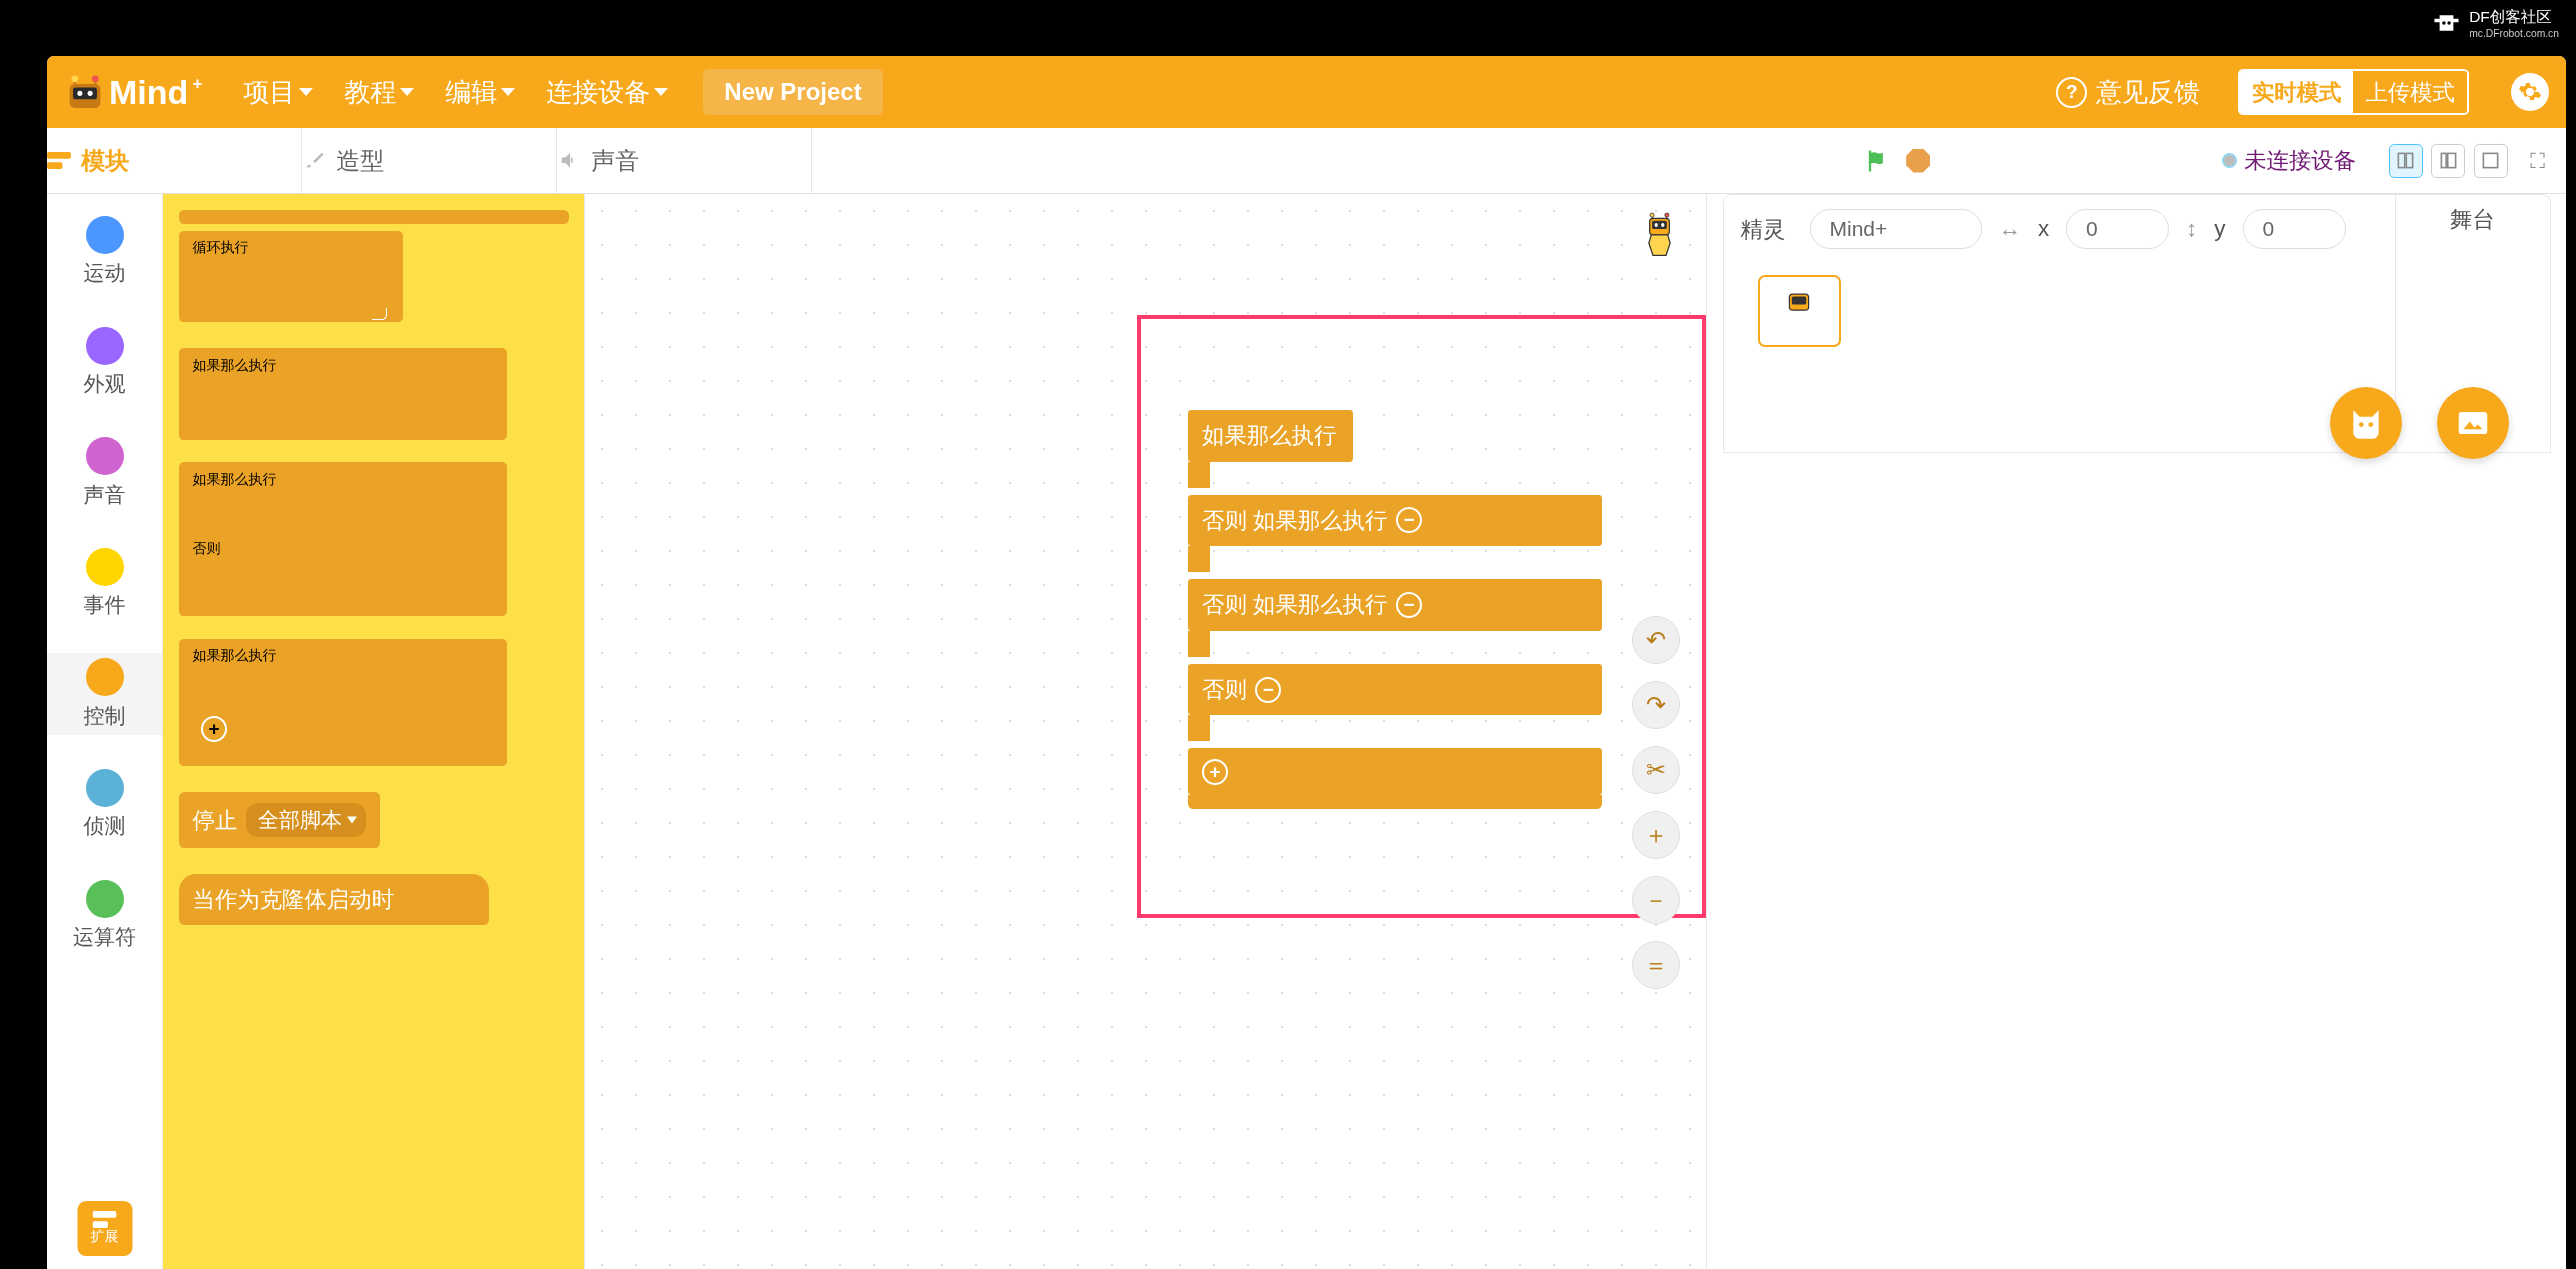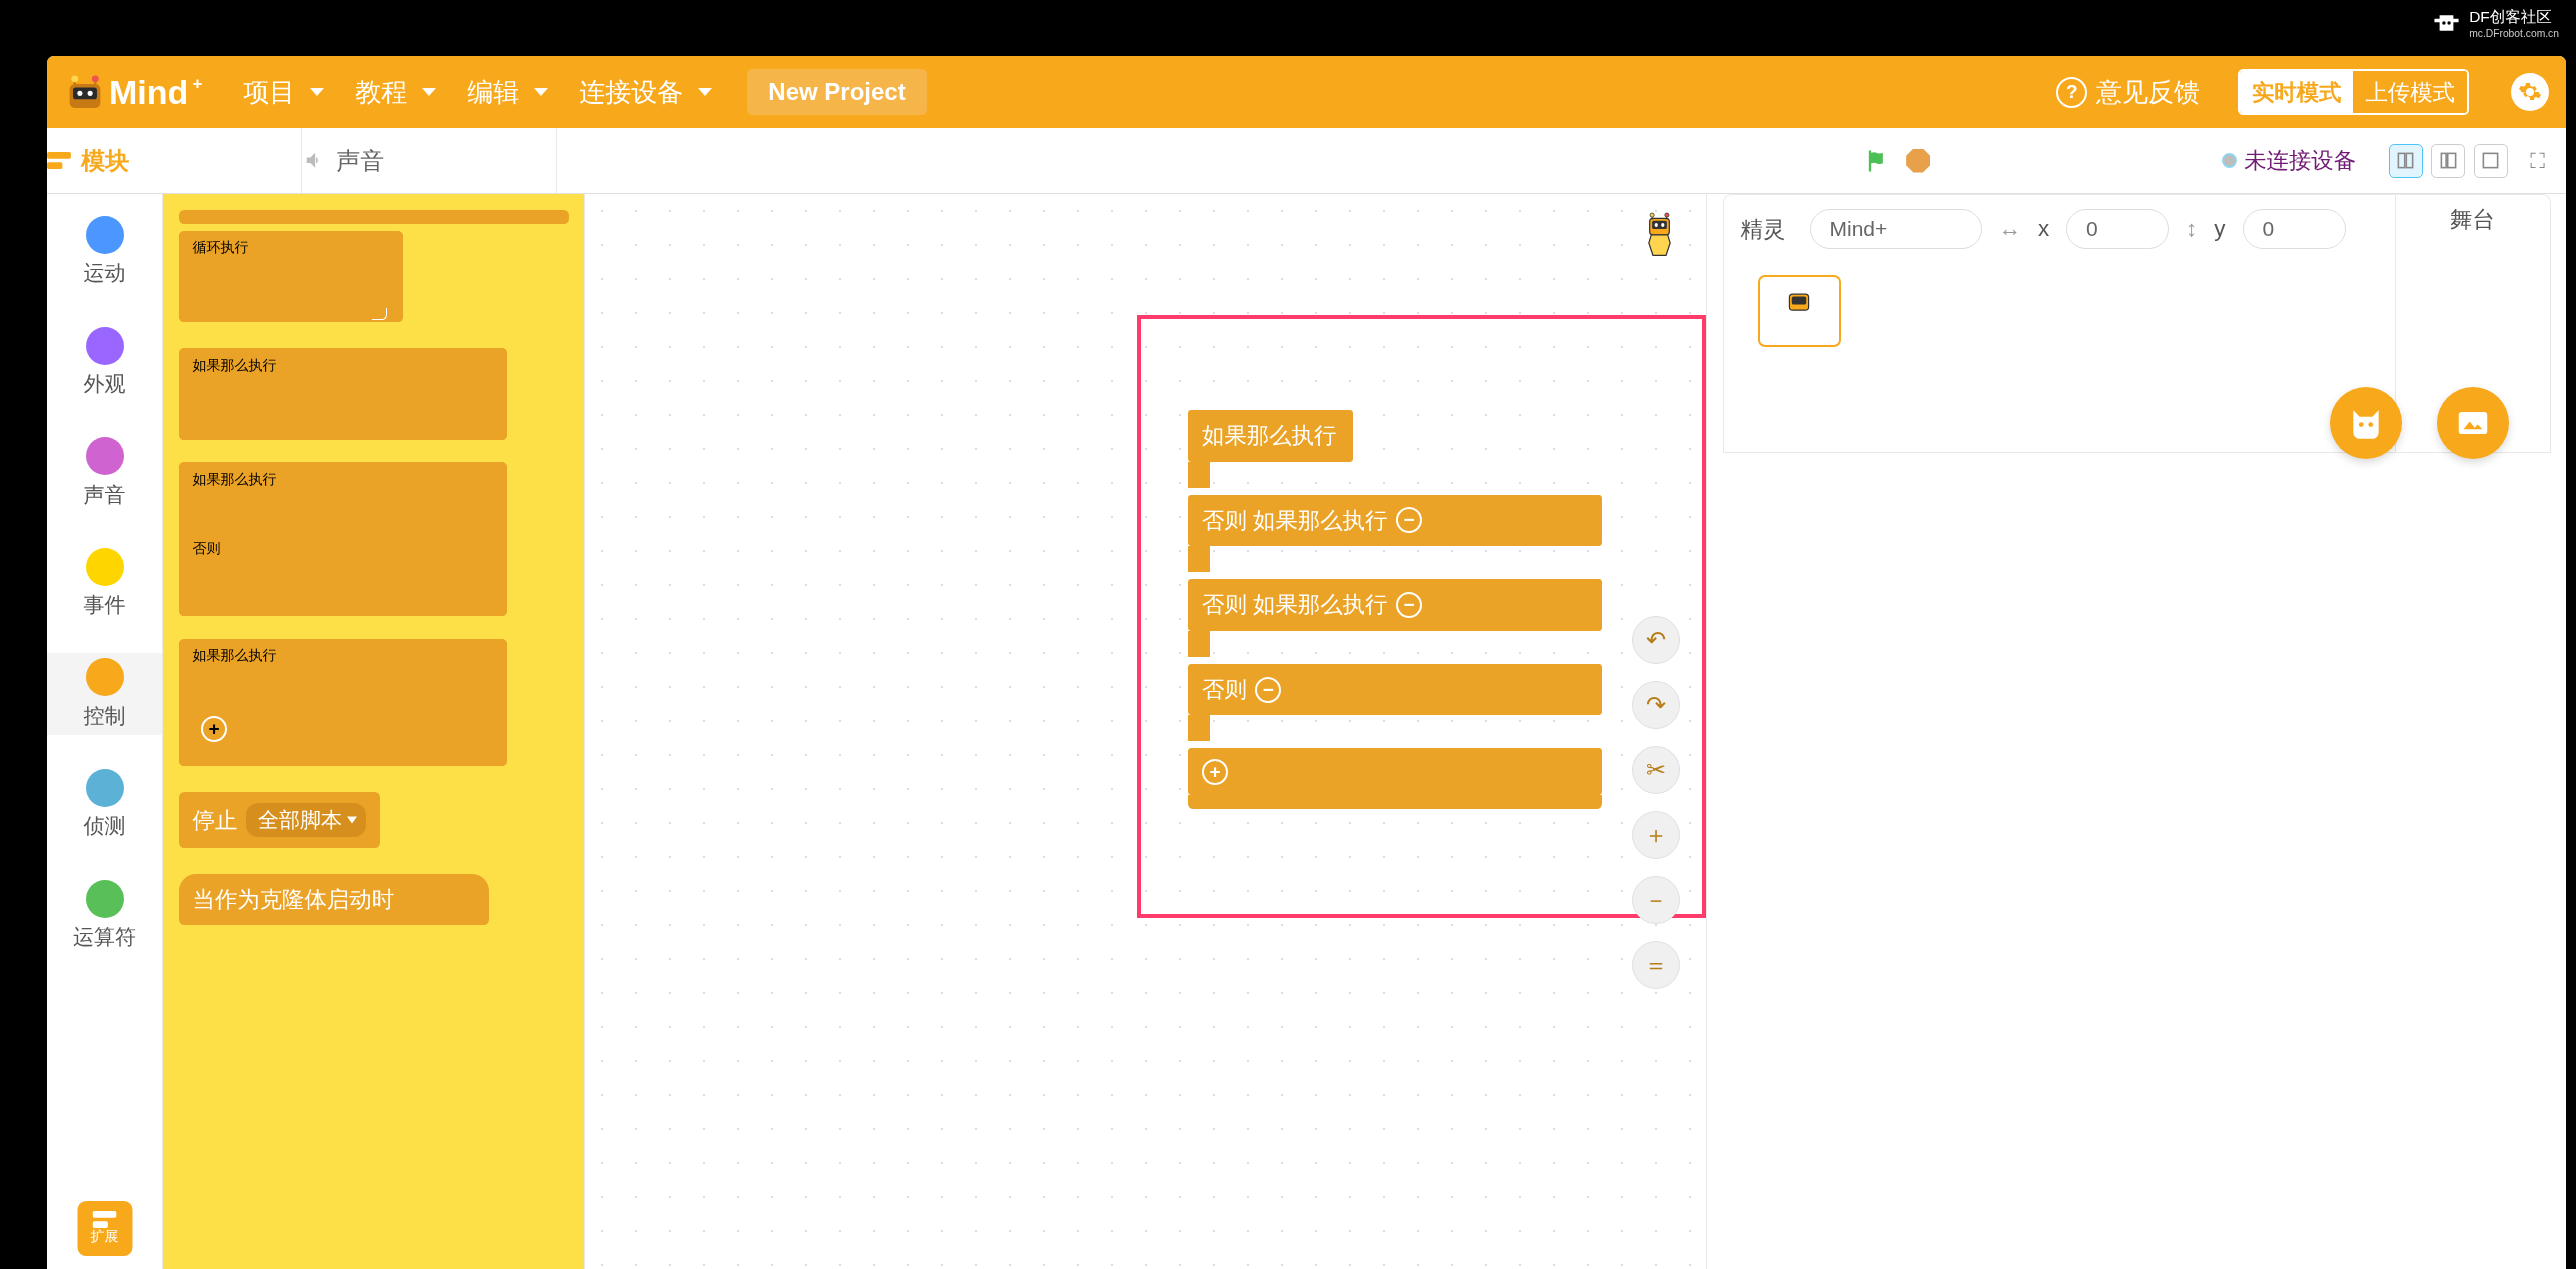--- a/index.html
+++ b/index.html
@@ -16,21 +16,21 @@
 
     
     .header {
       height: 72px; background: #f7a81b;
       display: flex; align-items: center; padding: 0 17px 0 14px; gap: 21px; color: #fff;
     }
     .logo-badge { display:flex; align-items:center; gap:0; }
     .logo-text { font-size: 34px; font-weight: 700; color: #fff; position: relative; }
     .logo-text sup { font-size: 17px; position: absolute; top: 1.7px; right: -14px; }
     .menu { display:flex; gap: 31px; margin-left: 34px; }
-    .menu-item { color:#fff; font-size: 26px; display:flex; align-items:center; gap: 15px; cursor:pointer; }
+    .menu-item { color:#fff; font-size: 26px; display:flex; align-items:center; gap: 4px; cursor:pointer; }
     .chev { width:0;height:0;border-left:7px solid transparent;border-right:7px solid transparent;border-top:8.6px solid #fff; }
     .proj-name {
       margin-left: 14px; background: #f6b549; color:#fff; font-size: 24px; font-weight:700;
       padding: 8.6px 21px; border-radius: 5.2px;
     }
     .hdr-spacer { flex:1; }
     .feedback { display:flex; align-items:center; gap:8.6px; font-size: 26px; cursor:pointer; }
     .feedback-icon {
       width:31px;height:31px;border:2.6px solid #fff;border-radius:50%;
       display:flex;align-items:center;justify-content:center;font-size:19px;font-weight:700;
@@ -272,20 +272,28 @@
         <svg width="24" height="17" viewBox="0 0 28 20">
             <rect width="28" height="8" rx="2" fill="#f7a81b"></rect>
             <rect y="12" width="18" height="8" rx="2" fill="#f7a81b"></rect>
           </svg>
       </span>
       <span>模块</span>
     </div>
     <div class="tab">
       <span class="tab-icon">
         <svg width="22.4" height="22.4" viewBox="0 0 24 24" fill="#bbb">
+            <path d="M7 17c-2 0-3 2-3 3 1 0 4 0 5-2l-2-1zm13-13l-9 9 2 2 9-9-2-2z"></path>
+          </svg>
+      </span>
+      <span>造型</span>
+    </div>
+    <div class="tab">
+      <span class="tab-icon">
+        <svg width="22.4" height="22.4" viewBox="0 0 24 24" fill="#bbb">
             <path d="M4 9v6h4l5 5V4L8 9H4zm12 3a4 4 0 00-2-3.5v7A4 4 0 0016 12z"></path>
           </svg>
       </span>
       <span>声音</span>
     </div>
 
     <div class="stage-bar">
       <svg class="flag" viewBox="0 0 24 24">
           <path d="M5 3v18h2v-7c4-2 6 2 10 0V5c-4 2-6-2-10 0V3H5z"></path>
         </svg>

